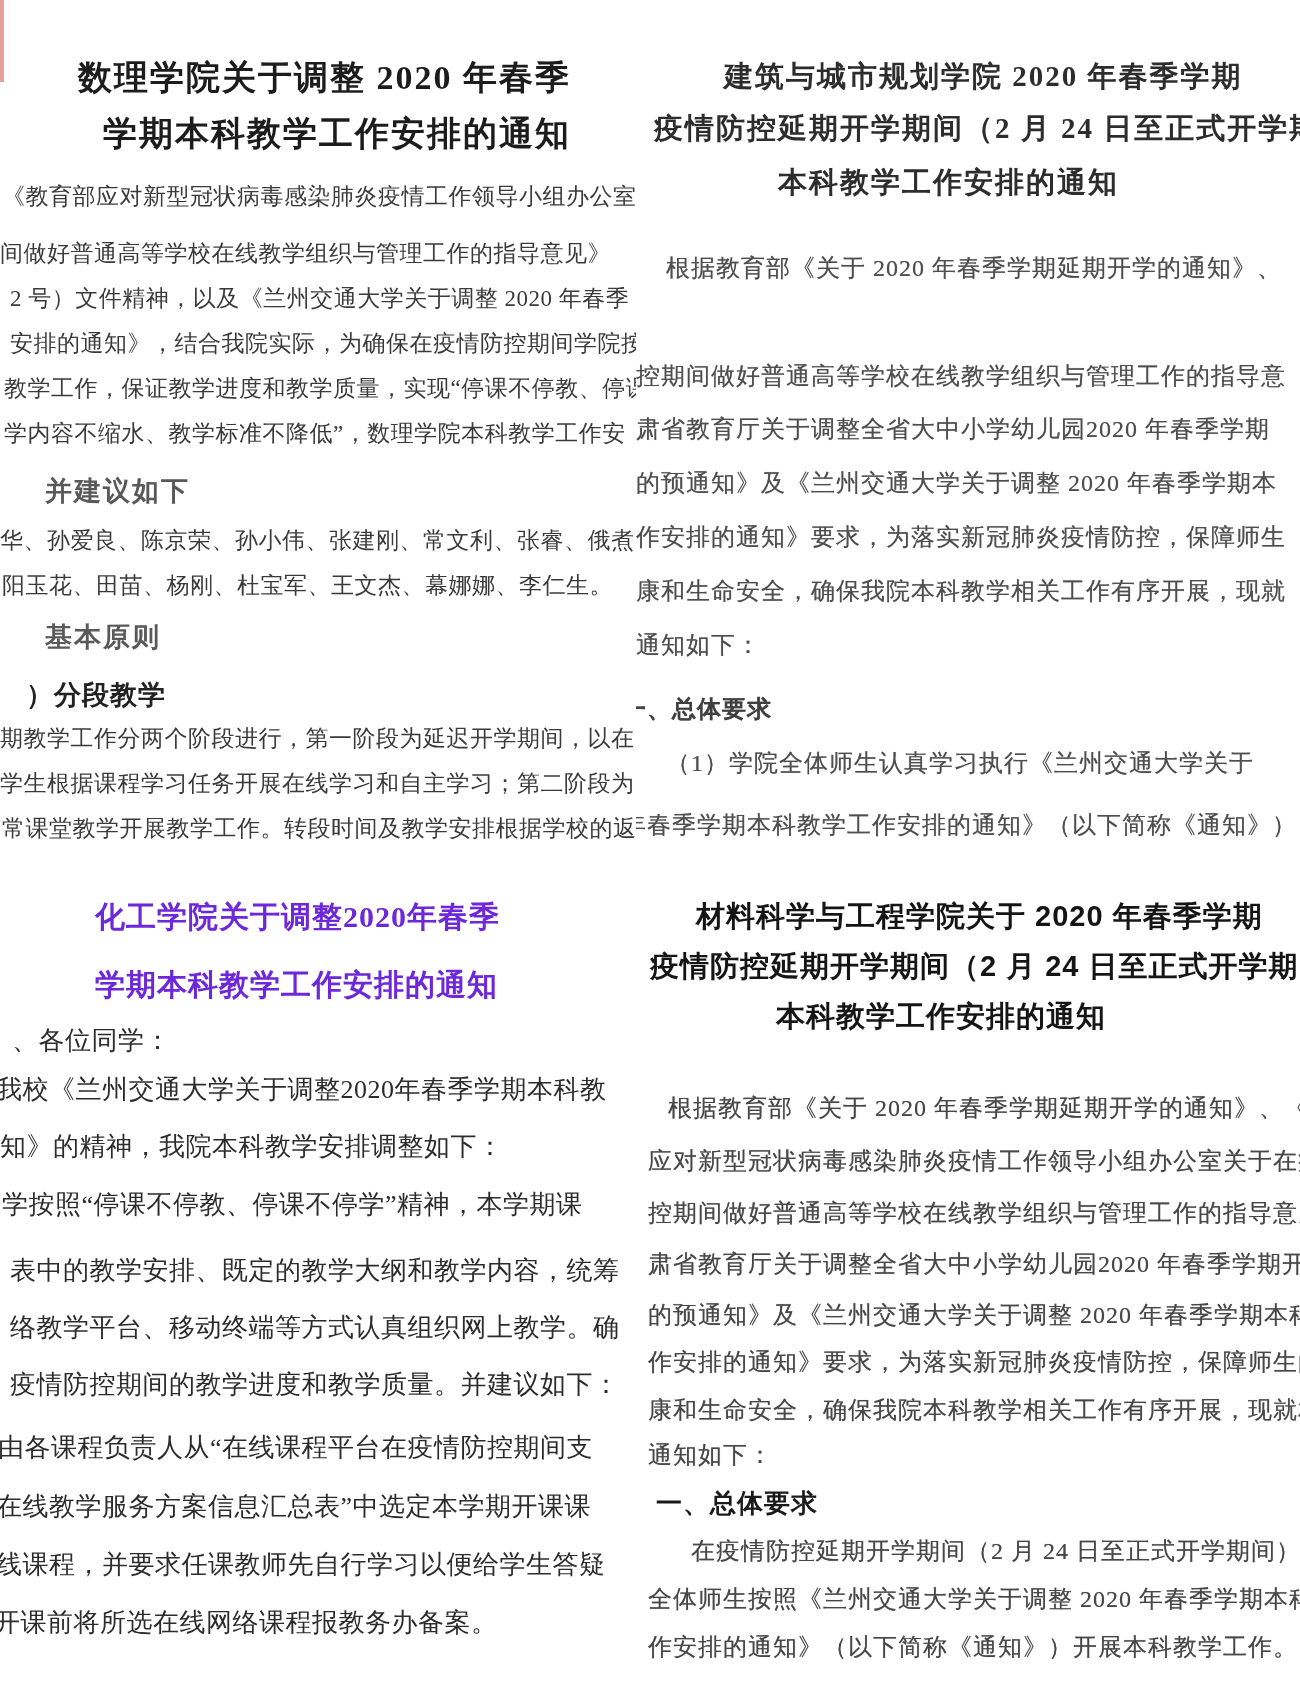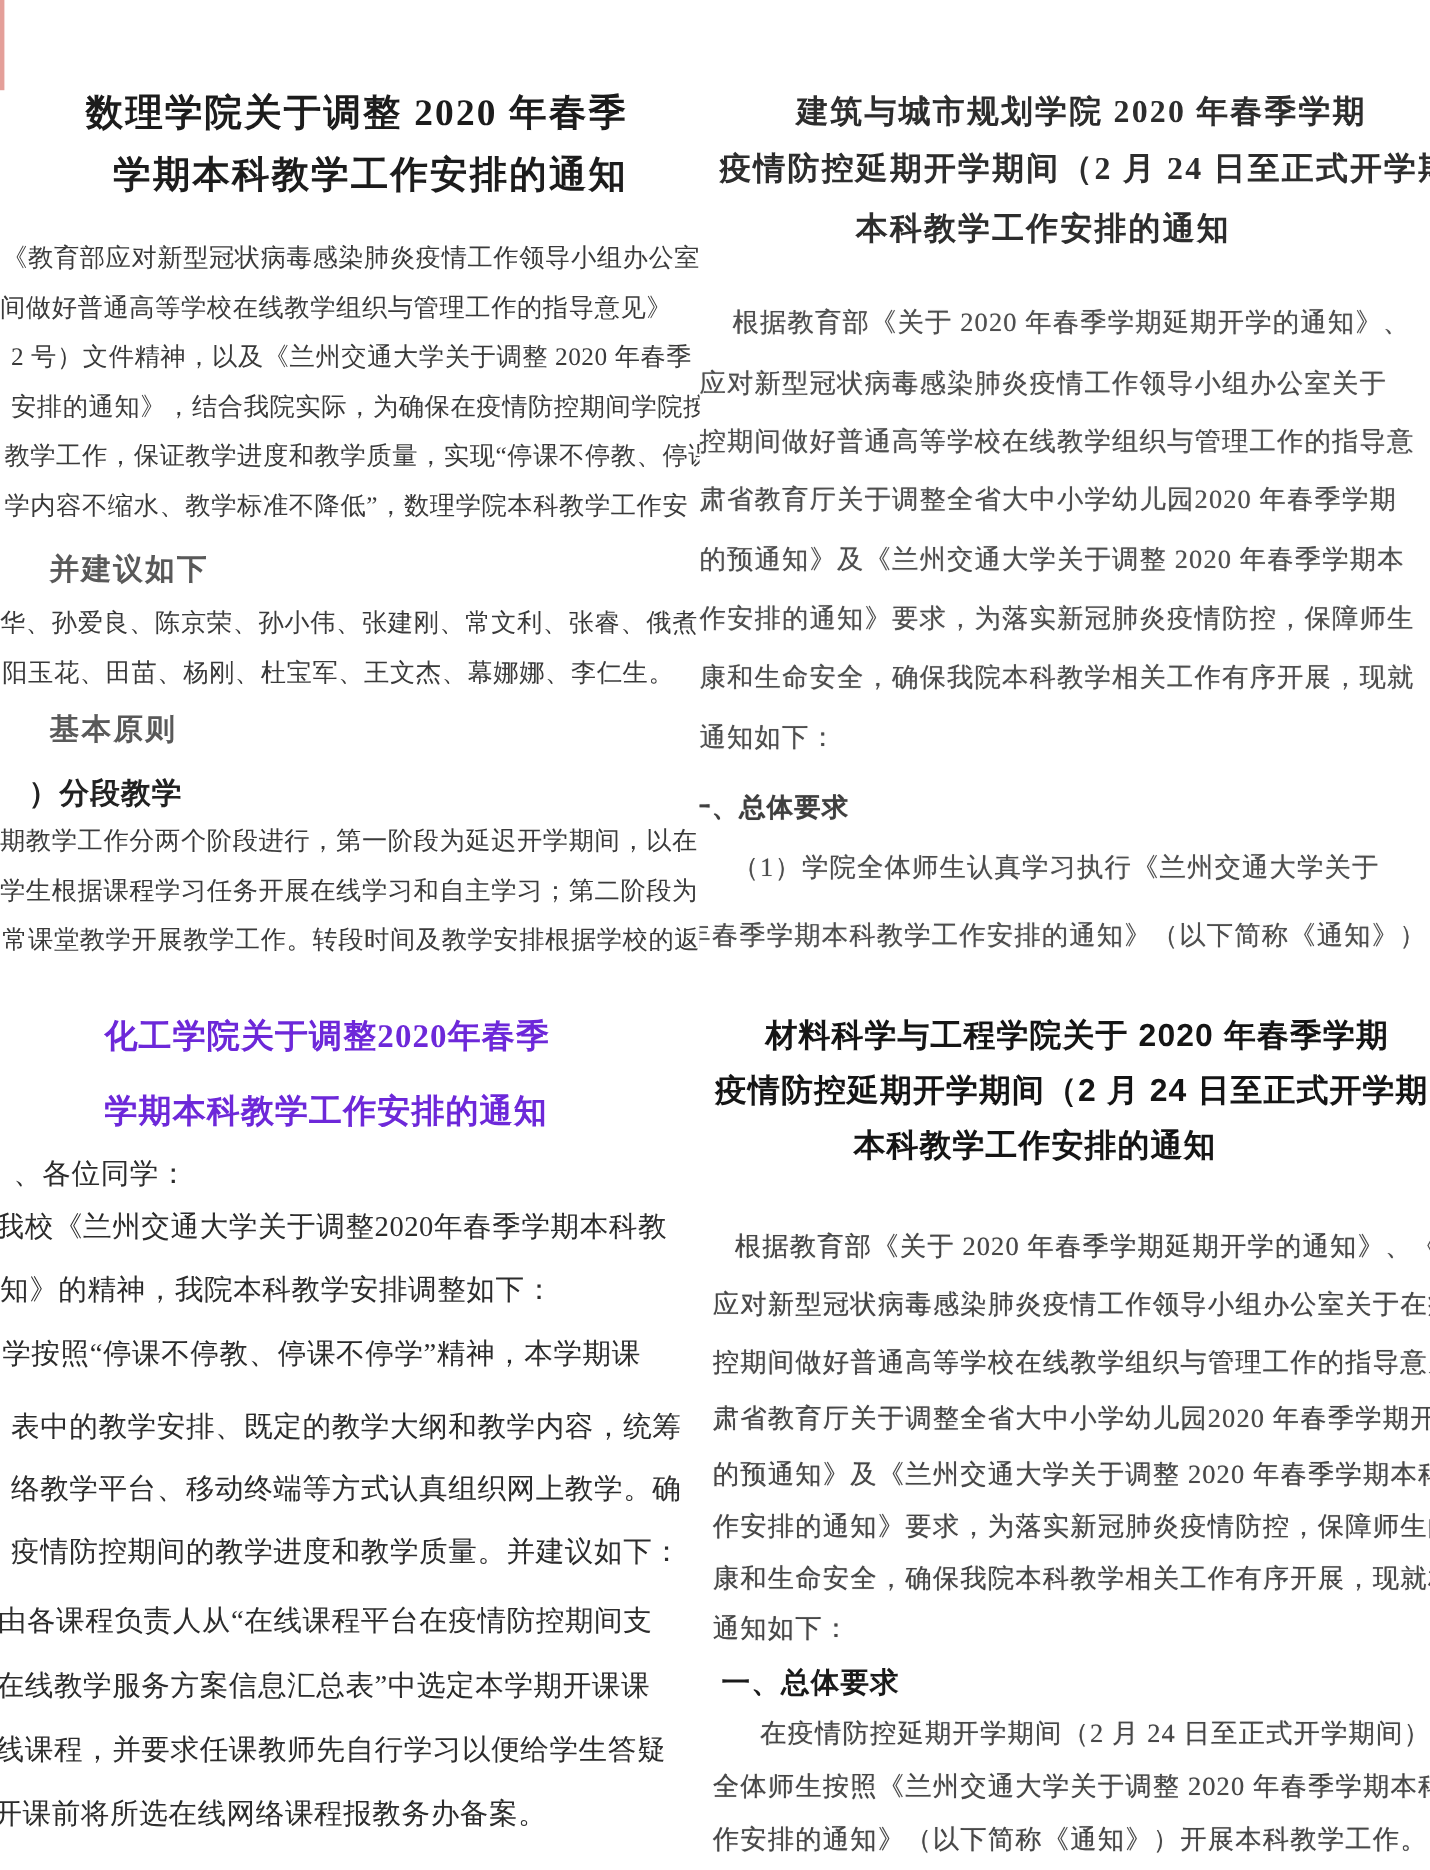--- a/index.html
+++ b/index.html
@@ -3,21 +3,21 @@
 <meta charset="utf-8">
 <style>
   html, body { margin: 0; padding: 0; }
   body {
     width: 1300px; height: 1700px;
     position: relative;
     overflow: hidden;
     background: #ffffff;
     font-family: "Liberation Serif", serif;
   }
-  .ln { position: absolute; white-space: nowrap; line-height: 1.15; margin-top: 26px; }
+  .ln { position: absolute; white-space: nowrap; line-height: 1.15; }
 
   
   .d1  { font-size: 23px; color: #3a3a3a; letter-spacing: 0.5px; }
   .d1t { font-size: 34px; font-weight: bold; color: #1c1c1c; letter-spacing: 2px; }
   .hgray { font-family: "Liberation Sans", sans-serif; font-size: 27px; font-weight: bold;
            color: #595959; letter-spacing: 2px; }
   .d1sub { font-size: 27px; font-weight: bold; color: #222; letter-spacing: 1px; }
 
   
   .d3  { font-size: 26px; color: #2c2c2c; letter-spacing: 0.5px; text-align: right; }
@@ -49,21 +49,21 @@
 </head>
 <body>
 
 <div class="red-edge"></div>
 
 <div class="lcol">
 
   <div class="ln d1t" style="left:78px; top:58px">数理学院关于调整 2020 年春季</div>
   <div class="ln d1t" style="left:103px; top:114px">学期本科教学工作安排的通知</div>
 
-  <div class="ln d1" style="left:2px;  top:196px">《教育部应对新型冠状病毒感染肺炎疫情工作领导小组办公室</div>
+  <div class="ln d1" style="left:2px;  top:184px">《教育部应对新型冠状病毒感染肺炎疫情工作领导小组办公室</div>
   <div class="ln d1" style="left:0px;  top:241px">间做好普通高等学校在线教学组织与管理工作的指导意见》</div>
   <div class="ln d1" style="left:10px; top:286px">2 号）文件精神，以及《兰州交通大学关于调整 2020 年春季</div>
   <div class="ln d1" style="left:10px; top:331px">安排的通知》，结合我院实际，为确保在疫情防控期间学院按</div>
   <div class="ln d1" style="left:4px;  top:376px">教学工作，保证教学进度和教学质量，实现“停课不停教、停课</div>
   <div class="ln d1" style="left:4px;  top:421px">学内容不缩水、教学标准不降低”，数理学院本科教学工作安</div>
 
   <div class="ln hgray" style="left:45px; top:476px">并建议如下</div>
 
   <div class="ln d1" style="left:0px; top:528px">华、孙爱良、陈京荣、孙小伟、张建刚、常文利、张睿、俄煮</div>
   <div class="ln d1" style="left:2px; top:573px">阳玉花、田苗、杨刚、杜宝军、王文杰、幕娜娜、李仁生。</div>
@@ -93,21 +93,20 @@
   <div class="ln d3" style="left:-6px; top:1608px">开课前将所选在线网络课程报教务办备案。</div>
 </div>
 
 <div class="rcol">
 
   <div class="ln d2t" style="left:88px;  top:60px">建筑与城市规划学院 2020 年春季学期</div>
   <div class="ln d2t" style="left:18px;  top:112px">疫情防控延期开学期间（2 月 24 日至正式开学期</div>
   <div class="ln d2t" style="left:142px; top:166px">本科教学工作安排的通知</div>
 
   <div class="ln d2" style="left:30px; top:255px">根据教育部《关于 2020 年春季学期延期开学的通知》、</div>
-  <div class="ln d2" style="left:0px;  top:310px">应对新型冠状病毒感染肺炎疫情工作领导小组办公室关于</div>
   <div class="ln d2" style="left:0px;  top:363px">控期间做好普通高等学校在线教学组织与管理工作的指导意</div>
   <div class="ln d2" style="left:0px;  top:416px">肃省教育厅关于调整全省大中小学幼儿园2020 年春季学期</div>
   <div class="ln d2" style="left:0px;  top:470px">的预通知》及《兰州交通大学关于调整 2020 年春季学期本</div>
   <div class="ln d2" style="left:0px;  top:524px">作安排的通知》要求，为落实新冠肺炎疫情防控，保障师生</div>
   <div class="ln d2" style="left:0px;  top:578px">康和生命安全，确保我院本科教学相关工作有序开展，现就</div>
   <div class="ln d2" style="left:0px;  top:632px">通知如下：</div>
 
   <div class="ln d2 d2sec cl" style="left:0px; top:696px">
     <span>一、总体要求</span>
   </div>

